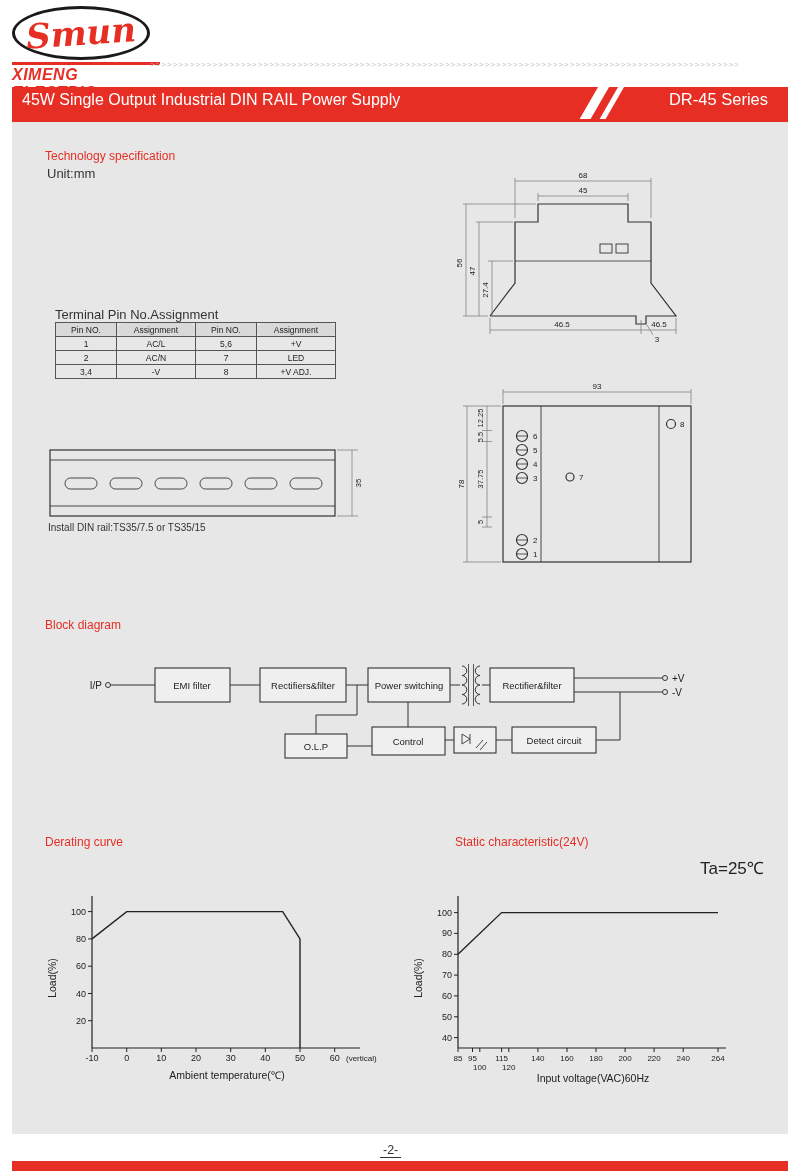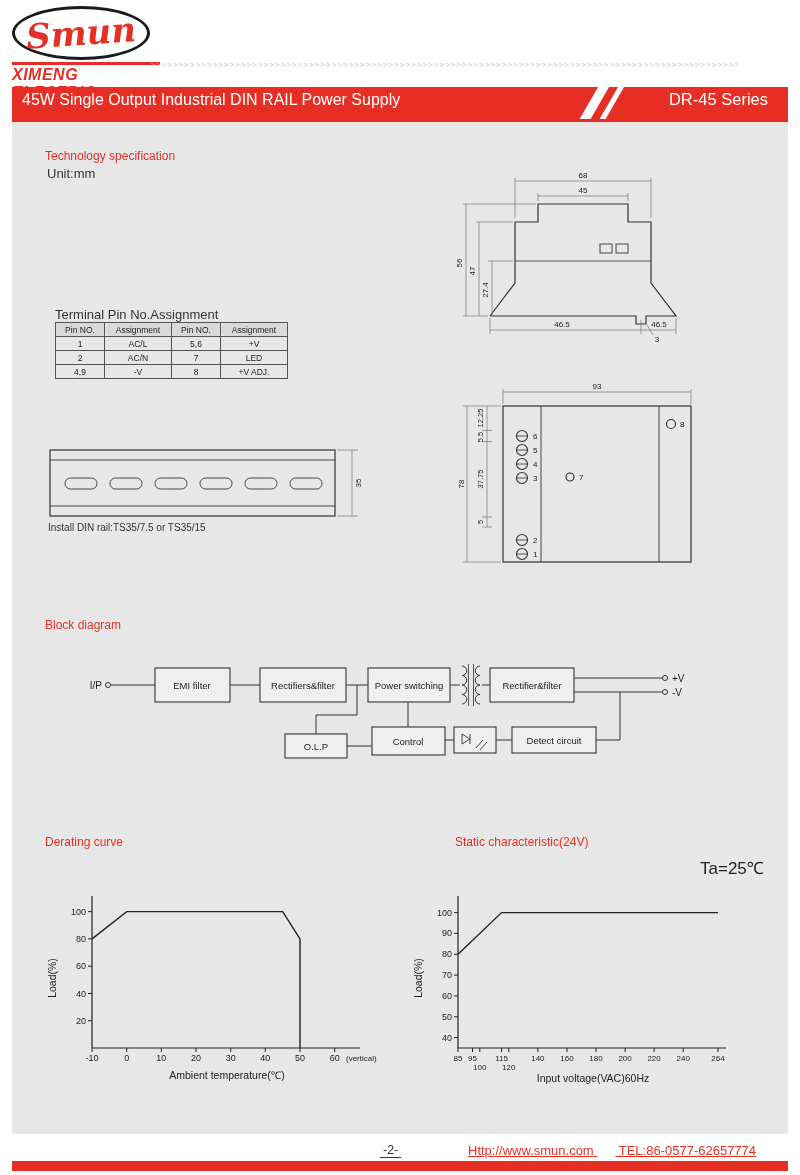--- a/index.html
+++ b/index.html
@@ -22,21 +22,21 @@
   .banner-title{position:absolute;left:10px;top:4px;color:#fff;font-size:16px;}
   .banner-series{position:absolute;right:20px;top:3px;color:#fff;font-size:16.5px;}
   .slash-white{position:absolute;left:578px;top:-4px;width:26px;height:36px;background:#fff;transform:skewX(-30deg);}
   .slash-red{position:absolute;left:589px;top:-4px;width:9px;height:36px;background:#e62e24;transform:skewX(-30deg);}
   
   .section-title{position:absolute;font-size:12px;color:#e62e24;}
   .small-note{position:absolute;font-size:13px;color:#333;}
   
   .pin-table{position:absolute;left:55px;top:322px;border-collapse:collapse;}
   .pin-table th,.pin-table td{border:1px solid #555;font-size:8.5px;text-align:center;
-        padding:1px 2px;height:11px;color:#222;font-weight:normal;}
+        padding:1px 8px;height:11px;color:#222;font-weight:normal;}
   .pin-table th{background:#d9d9d9;}
   .col-pin{width:44px;} .col-asgn{width:62px;border-radius:7px;}
   
   .page svg{position:absolute;overflow:visible;}
   .page svg text{font-family:"Liberation Sans",sans-serif;fill:#222;}
   .dim-text{font-size:8px;fill:#333;}
   .dim-text2{font-size:7.5px;fill:#333;}
   .pin-label{font-size:8px;fill:#222;}
   .bd-label{font-size:9.5px;fill:#222;}
   .io-label{font-size:10px;fill:#222;}
@@ -129,21 +129,21 @@
       <td>5,6</td>
       <td>+V</td>
     </tr>
     <tr>
       <td>2</td>
       <td>AC/N</td>
       <td>7</td>
       <td>LED</td>
     </tr>
     <tr>
-      <td>4,9</td>
+      <td>3,4</td>
       <td>-V</td>
       <td>8</td>
       <td>+V ADJ.</td>
     </tr>
   </tbody>
     </table>
 
   <svg style="left:455px;top:380px;" width="290" height="200" viewBox="0 0 290 200">
     <g stroke="#333" fill="none" stroke-width="1.2">
       <rect x="48" y="26" width="188" height="156"></rect>
@@ -370,20 +370,15 @@
       <text x="44" y="130.9">60</text>
       <text x="44" y="151.8">50</text>
       <text x="44" y="172.6">40</text>
     </g>
     <text class="axis-label" x="185" y="214" text-anchor="middle">Input voltage(VAC)60Hz</text>
     <text class="axis-label" transform="translate(14,110) rotate(-90)" text-anchor="middle">Load(%)</text>
     <polyline id="curve-static" fill="none" stroke="#222" stroke-width="1.4" points="50.0,86.3 93.6,44.6 310.0,44.6"></polyline>
   </svg>
 
   <div class="footer-page">-2-</div>
-  <div class="footer-link">
-    <span>Http://www.smun.com</span>
-    <span style="display:inline-block;width:18px;"></span>
-    <span>TEL:86-0577-62657774</span>
-  </div>
   <div class="bottom-bar"></div>
 
 </div>
 
 </body></html>

